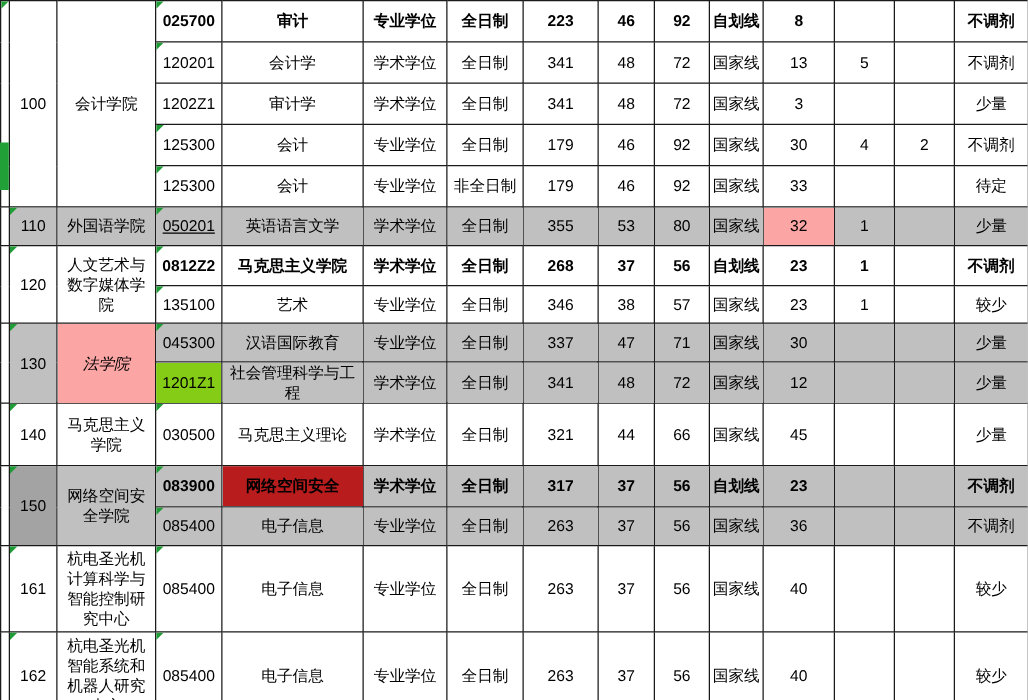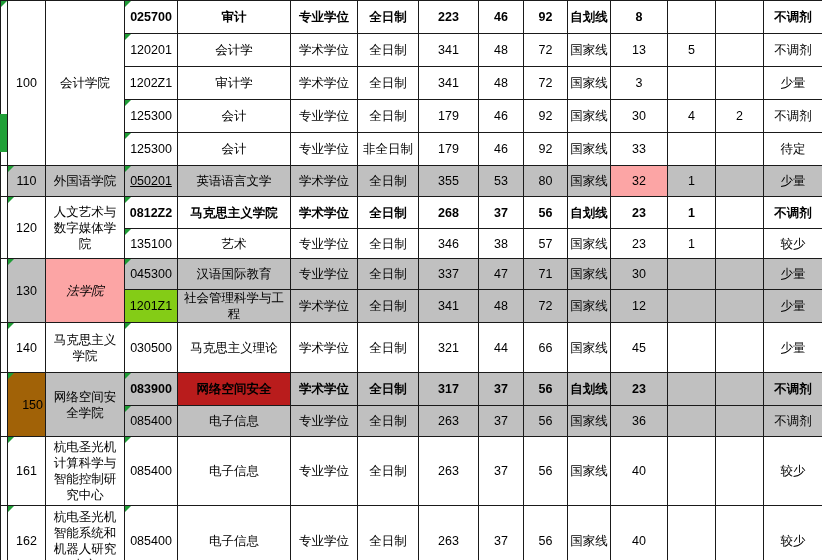--- a/index.html
+++ b/index.html
@@ -226,21 +226,21 @@
           <td><span>44</span></td>
           <td><span>66</span></td>
           <td class="tight"><span>国家线</span></td>
           <td><span>45</span></td>
           <td><span></span></td>
           <td><span></span></td>
           <td><span>少量</span></td>
         </tr>
         <tr style="height: 33px;">
           <td class="gutter" rowspan="2"></td>
-          <td class="ar shaded" rowspan="2" style="background: #a16207; text-align: right;"><span>150</span><span class="corner" style="border-top-color: rgb(31, 156, 54);"></span></td>
+          <td class="ar shaded" rowspan="2" style="background: #a3a3a3;"><span>150</span><span class="corner" style="border-top-color: rgb(31, 156, 54);"></span></td>
           <td class="al shaded" rowspan="2" style="background: rgb(192, 192, 192);"><span>网络空间安全学院</span></td>
           <td class="al shaded bold" style="background: rgb(192, 192, 192);"><span>083900</span><span class="corner" style="border-top-color: rgb(31, 156, 54);"></span></td>
           <td class="al shaded bold" style="background: #b91c1c;"><span>网络空间安全</span></td>
           <td class="shaded bold" style="background: rgb(192, 192, 192);"><span>学术学位</span></td>
           <td class="tight shaded bold" style="background: rgb(192, 192, 192);"><span>全日制</span></td>
           <td class="shaded bold" style="background: rgb(192, 192, 192);"><span>317</span></td>
           <td class="shaded bold" style="background: rgb(192, 192, 192);"><span>37</span></td>
           <td class="shaded bold" style="background: rgb(192, 192, 192);"><span>56</span></td>
           <td class="tight shaded bold" style="background: rgb(192, 192, 192);"><span>自划线</span></td>
           <td class="shaded bold" style="background: rgb(192, 192, 192);"><span>23</span></td>

